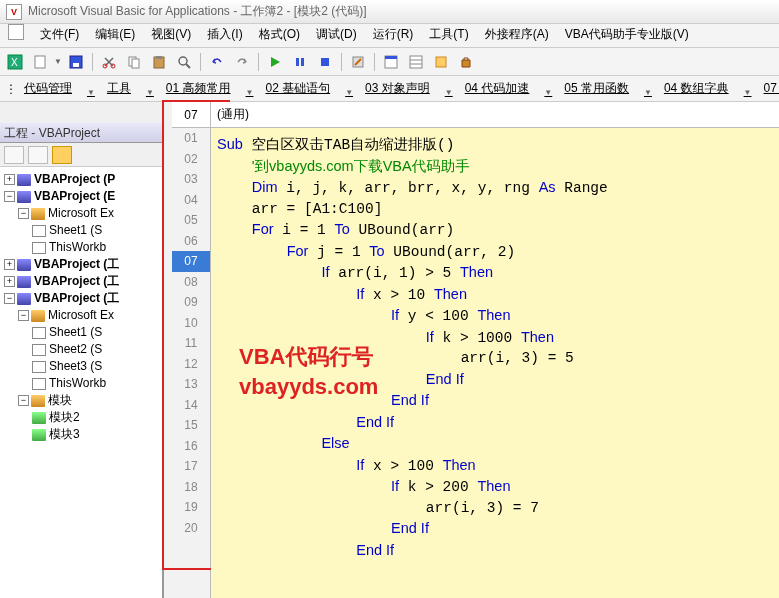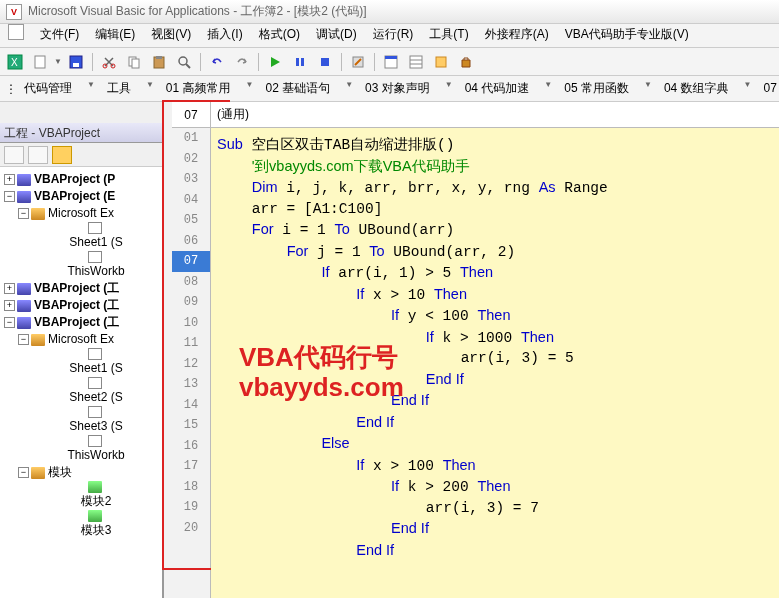--- a/index.html
+++ b/index.html
@@ -6,51 +6,51 @@
 body { width: 779px; height: 598px; background: #f0f0f0; font-size: 12px; overflow: hidden; }
 .titlebar { height: 24px; background: linear-gradient(#fff,#e8e8e8); border-bottom: 1px solid #ccc; display: flex; align-items: center; padding: 0 6px; color: #666; }
 .titlebar .vbicon { width: 16px; height: 16px; background: #fff; border: 1px solid #999; margin-right: 6px; display: flex; align-items: center; justify-content: center; font-size: 9px; color: #c00; font-weight: bold; }
 .menubar { height: 24px; background: #f4f4f4; border-bottom: 1px solid #ccc; display: flex; padding: 0 8px; }
 .menubar .mlogo { width: 16px; height: 16px; background: #fff; border: 1px solid #999; margin-right: 8px; }
 .menubar .mitem { padding: 2px 8px; cursor: pointer; }
 .toolbar1 { height: 28px; background: #f4f4f4; border-bottom: 1px solid #ccc; display: flex; align-items: center; padding: 0 4px; gap: 3px; }
 .tbtn { width: 22px; height: 22px; display: flex; align-items: center; justify-content: center; cursor: pointer; border: 1px solid transparent; }
 .tsep { width: 1px; height: 18px; background: #bbb; margin: 0 2px; }
 .toolbar2 { height: 26px; background: #f4f4f4; border-bottom: 1px solid #ccc; display: flex; align-items: center; padding: 0 4px; font-size: 12px; white-space: nowrap; overflow: hidden; }
-.toolbar2 .titem { padding: 2px 6px; cursor: pointer; display: flex; align-items: flex-start; gap: 15px; }
+.toolbar2 .titem { padding: 2px 6px; cursor: pointer; display: flex; align-items: flex-end; gap: 15px; text-decoration: underline; }
 .drop { font-size: 8px; color: #666; }
 .main { display: flex; height: calc(100% - 102px); }
 .projpanel { width: 163px; background: #fff; border-right: 1px solid #999; display: flex; flex-direction: column; margin-top: 21px; }
 .projtitle { height: 20px; background: linear-gradient(#e8e8f8,#d0d0e8); border-bottom: 1px solid #999; padding: 2px 4px; font-size: 12px; color: #333; }
 .projtools { height: 24px; background: #f0f0f0; border-bottom: 1px solid #ccc; display: flex; align-items: center; padding: 0 4px; gap: 4px; }
 .ptbtn { width: 20px; height: 18px; border: 1px solid #bbb; background: #f8f8f8; cursor: pointer; }
 .ptbtn.active { background: #ffd060; border: 1px solid #c90; }
 .tree { flex: 1; overflow: hidden; padding: 4px 2px; font-size: 12px; line-height: 17px; white-space: nowrap; }
 .tnode { display: flex; align-items: center; }
 .tgl { width: 11px; height: 11px; border: 1px solid #888; background: #fff; font-size: 9px; line-height: 9px; text-align: center; margin-right: 2px; cursor: pointer; }
 .ticon { width: 14px; height: 12px; margin-right: 3px; display: inline-block; }
 .ticon.proj { background: linear-gradient(#88f,#44a); border-radius: 1px; }
 .ticon.fold { background: linear-gradient(#fc6,#c82); border-radius: 1px; }
 .ticon.sheet { background: #fff; border: 1px solid #888; }
 .ticon.mod { background: linear-gradient(#8f8,#4a4); border-radius: 1px; }
 .d0 { padding-left: 2px; }
 .d1 { padding-left: 16px; }
-.d2 { padding-left: 30px; flex-direction: column; }
+.d2 { padding-left: 30px; }
 .gutter { width: 48px; background: #f2f2f2; border-left: 1px solid #999; border-right: 1px solid #bbb; position: relative; padding-left: 8px; }
 .ghead { height: 26px; border-bottom: 1px solid #bbb; background: #fff; display: flex; align-items: center; justify-content: center; font-size: 12px; }
 .gnums { font-size: 12px; color: #888; text-align: center; }
-.gnums div { height: 20.5px; line-height: 20.5px; font-family: Liberation Mono, monospace; }
+.gnums div { height: 20.5px; line-height: 20.5px; font-family: Liberation Sans, sans-serif; }
 .gnums div.cur { background: #3a7bd5; color: #fff; }
 .code { flex: 1; background: #fef9c3; position: relative; overflow: hidden; }
 .chead { height: 26px; border-bottom: 1px solid #bbb; background: #fff; display: flex; align-items: center; padding: 0 6px; font-size: 12px; }
 .cbody { padding: 6px 0 0 6px; font-family: Consolas, "Courier New", monospace; font-size: 14.5px; line-height: 20.5px; white-space: pre; }
 .kw { color: #0000cc; }
 .cm { color: #008800; }
 .redhl { border: 2px solid #d22; position: absolute; pointer-events: none; }
-.watermark { position: absolute; color: #d22; font-weight: bold; font-size: 26px; font-family: "Microsoft YaHei"; pointer-events: none; line-height: 30px; }
+.watermark { position: absolute; color: #d22; font-weight: bold; font-size: 22px; font-family: "Microsoft YaHei"; pointer-events: none; line-height: 30px; }
 </style>
 </head>
 <body>
 
 <div class="titlebar">
   <span class="vbicon">V</span>
   <span>Microsoft Visual Basic for Applications - 工作簿2 - [模块2 (代码)]</span>
 </div>
 
 <div class="menubar">

